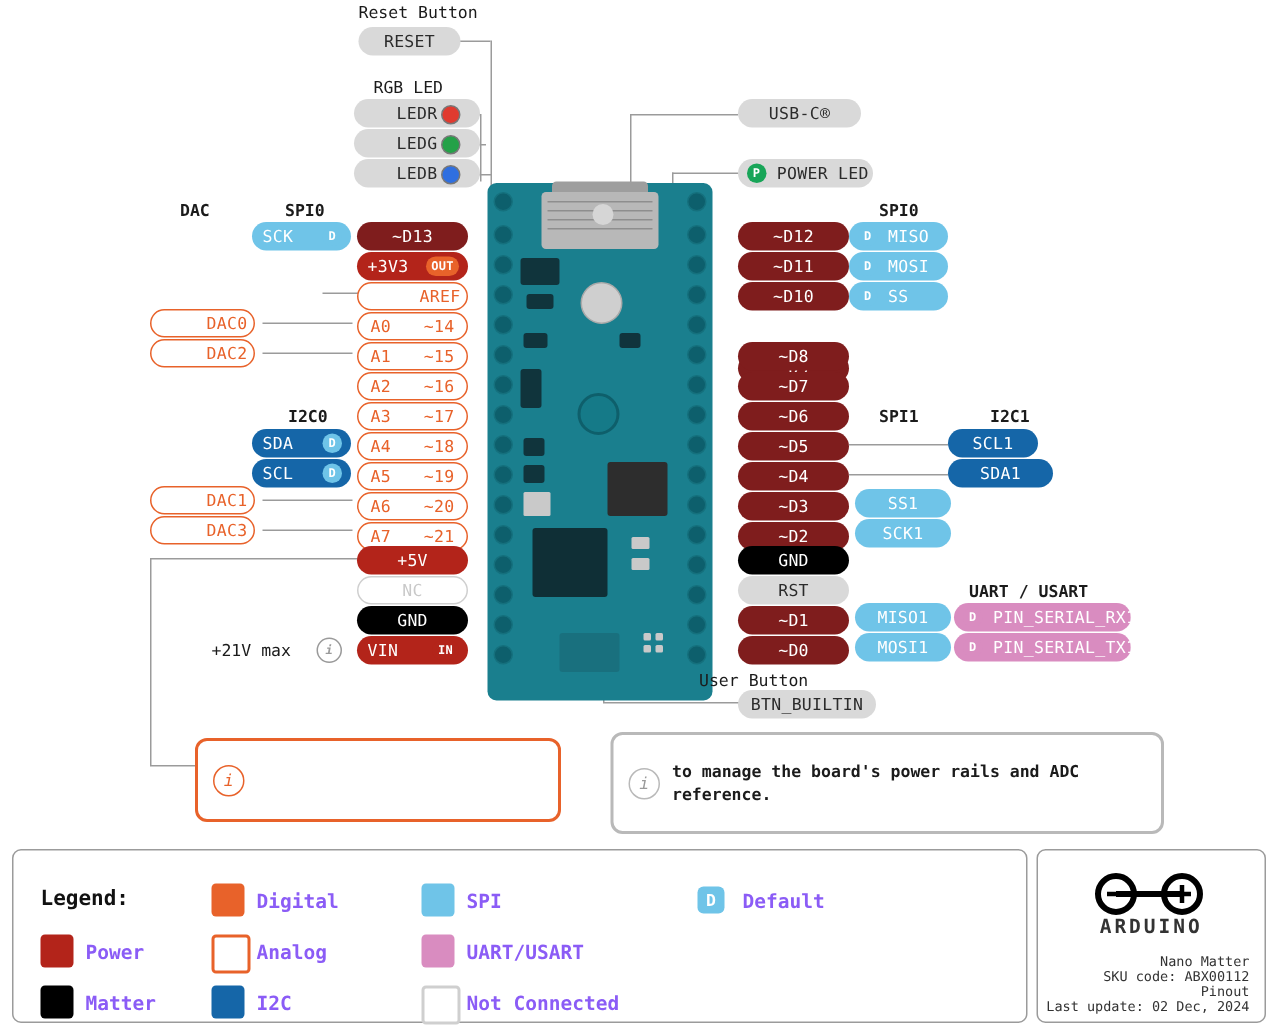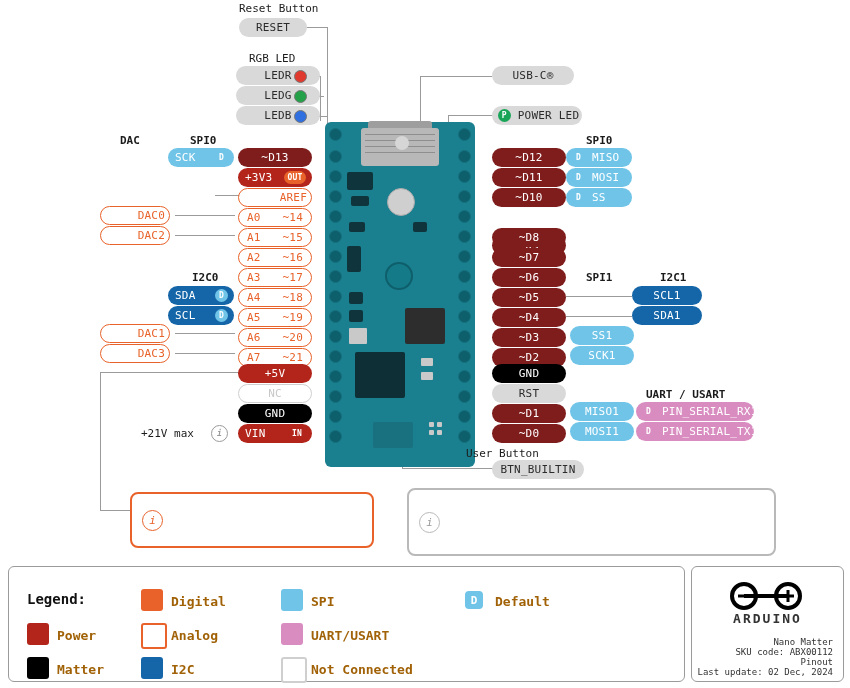--- a/index.html
+++ b/index.html
@@ -110,21 +110,21 @@
   
   .leddot{position:absolute;width:11px;height:11px;border-radius:50%;border:1px solid #777;}
 
   
   .legend{
     position:absolute;left:8px;top:566px;width:675px;height:114px;
     border:1px solid #9b9b9b;border-radius:6px;background:#fff;
   }
   .legend .title{position:absolute;left:18px;top:24px;font-size:14px;font-weight:bold;color:#111;}
   .sw{position:absolute;width:22px;height:22px;border-radius:3px;}
-  .lg-label{position:absolute;font-size:13px;color:#a16207;font-weight:bold;white-space:nowrap;}
+  .lg-label{position:absolute;font-size:13px;color:#8b5cf6;font-weight:bold;white-space:nowrap;}
   .sw.outline{background:#fff;border:2px solid #e8622a;}
   .sw.ncsw{background:#fff;border:2px solid #cfcfcf;}
   .sw.dsw{background:#6fc4e8;border-radius:4px;display:flex;align-items:center;justify-content:center;color:#fff;font-size:11px;font-weight:bold;width:18px;height:18px;}
 
   .brand{
     position:absolute;left:691px;top:566px;width:151px;height:114px;
     border:1px solid #9b9b9b;border-radius:6px;background:#fff;
   }
   .brand .infinity{position:absolute;left:34px;top:14px;}
   .brand .bname{position:absolute;right:10px;font-size:9px;color:#333;text-align:right;white-space:nowrap;}
@@ -404,21 +404,21 @@
   </div>
   <div class="pill spi" style="left:566px;top:168px;width:66px;justify-content:flex-start;padding:0 3px;">
     <span class="badge def">D</span>
     <span class="lbl">MOSI</span>
   </div>
   <div class="pill spi" style="left:566px;top:188px;width:66px;justify-content:flex-start;padding:0 3px;">
     <span class="badge def">D</span>
     <span class="lbl">SS</span>
   </div>
 
-  <div class="pill i2c" style="left:632px;top:286px;width:70px;">
+  <div class="pill i2c" style="left:632px;top:286px;width:60px;">
     <span class="lbl">SCL1</span>
   </div>
   <div class="pill i2c" style="left:632px;top:306px;width:70px;">
     <span class="lbl">SDA1</span>
   </div>
   <div class="ln lnh" style="left:566px;top:296px;width:66px;"></div>
   <div class="ln lnh" style="left:566px;top:316px;width:66px;"></div>
 
   <div class="pill spi" style="left:570px;top:326px;width:64px;">
     <span class="lbl">SS1</span>
@@ -447,20 +447,21 @@
     <span class="lbl">BTN_BUILTIN</span>
   </div>
 
   <div class="callout" style="left:130px;top:492px;width:220px;height:36px;">
     <span class="cico">i</span>
   </div>
 
   <div class="callout grey" style="left:407px;top:488px;width:345px;height:48px;align-items:center;">
     <span class="cico">i</span>
     <span style="display:block;">
+      <b style="display:block;">to manage the board's power rails and ADC reference.</b>
     </span>
   </div>
 
   <div class="legend">
     <div class="title">Legend:</div>
 
     <div class="sw" style="left:132px;top:22px;background:#e8622a;"></div>
     <div class="lg-label" style="left:162px;top:27px;">Digital</div>
 
     <div class="sw" style="left:272px;top:22px;background:#6fc4e8;"></div>

